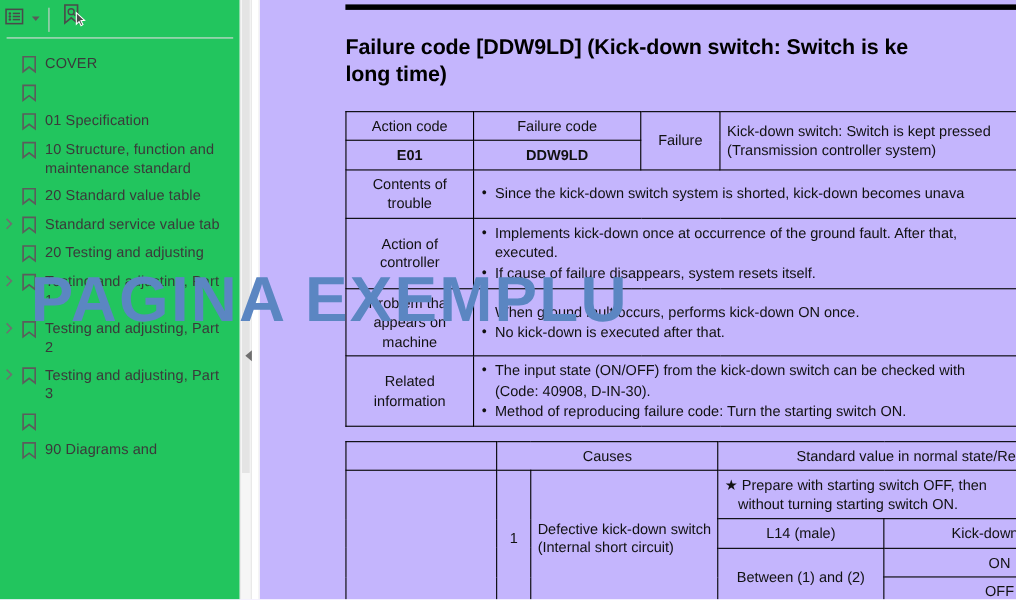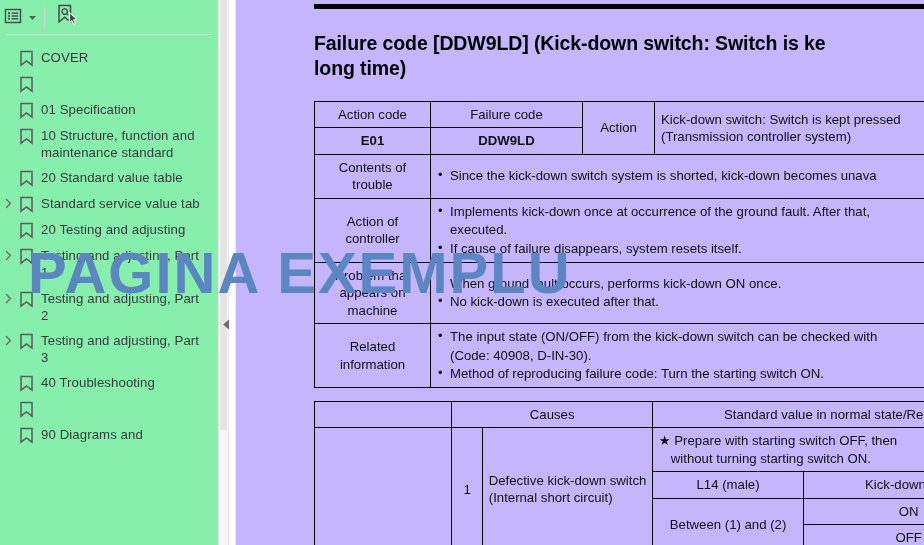--- a/index.html
+++ b/index.html
@@ -18,21 +18,21 @@
     overflow: hidden;
     background: #ffffff;
   }
 
   
   #sidebar {
     position: absolute;
     left: 0; top: 0;
     width: 218px;
     height: 545px;
-    background: #86efac;
+    background: #22c55e;
     overflow: hidden;
   }
   #sidebar-toolbar {
     position: relative;
     height: 35px;
     display: flex;
     align-items: center;
     padding-left: 2px;
     box-sizing: border-box;
   }
@@ -415,33 +415,20 @@
           <span class="bm-caret empty">
             <svg width="8" height="11" viewBox="0 0 8 11">
               <path d="M2 1 L6.4 5.5 L2 10" fill="none" stroke="#6f6f6f" stroke-width="1.4"></path>
             </svg>
           </span>
           <span class="bm-icon">
             <svg width="15" height="17" viewBox="0 0 15 17">
               <path d="M2 1.6 H13 V15.2 L7.5 11 L2 15.2 Z" fill="none" stroke="#5c5c5c" stroke-width="1.5"></path>
             </svg>
           </span>
-          <span class="bm-label">40 Troubleshooting</span>
-        </div>
-        <div class="bm-row">
-          <span class="bm-caret empty">
-            <svg width="8" height="11" viewBox="0 0 8 11">
-              <path d="M2 1 L6.4 5.5 L2 10" fill="none" stroke="#6f6f6f" stroke-width="1.4"></path>
-            </svg>
-          </span>
-          <span class="bm-icon">
-            <svg width="15" height="17" viewBox="0 0 15 17">
-              <path d="M2 1.6 H13 V15.2 L7.5 11 L2 15.2 Z" fill="none" stroke="#5c5c5c" stroke-width="1.5"></path>
-            </svg>
-          </span>
         </div>
         <div class="bm-row">
           <span class="bm-caret empty">
             <svg width="8" height="11" viewBox="0 0 8 11">
               <path d="M2 1 L6.4 5.5 L2 10" fill="none" stroke="#6f6f6f" stroke-width="1.4"></path>
             </svg>
           </span>
           <span class="bm-icon">
             <svg width="15" height="17" viewBox="0 0 15 17">
               <path d="M2 1.6 H13 V15.2 L7.5 11 L2 15.2 Z" fill="none" stroke="#5c5c5c" stroke-width="1.5"></path>
@@ -478,21 +465,21 @@
         <colgroup>
           <col style="width:116px">
           <col style="width:152px">
           <col style="width:72px">
           <col style="width:360px">
         </colgroup>
         <tbody>
           <tr>
             <td class="c-center">Action code</td>
             <td class="c-center">Failure code</td>
-            <td class="c-center" rowspan="2">Action</td>
+            <td class="c-center" rowspan="2">Failure</td>
             <td rowspan="2">
               <div class="nowrap">Kick-down switch: Switch is kept pressed</div>
               <div class="nowrap">(Transmission controller system)</div>
             </td>
           </tr>
           <tr>
             <td class="c-center c-bold">E01</td>
             <td class="c-center c-bold">DDW9LD</td>
           </tr>
 

